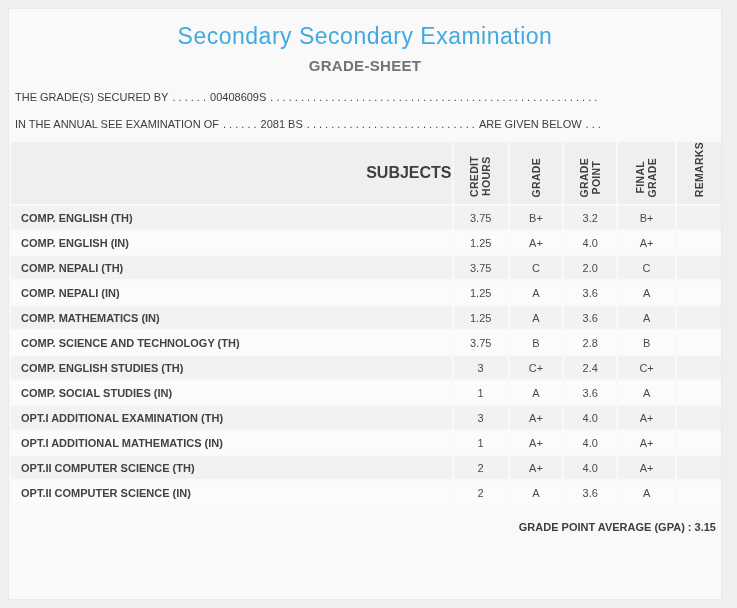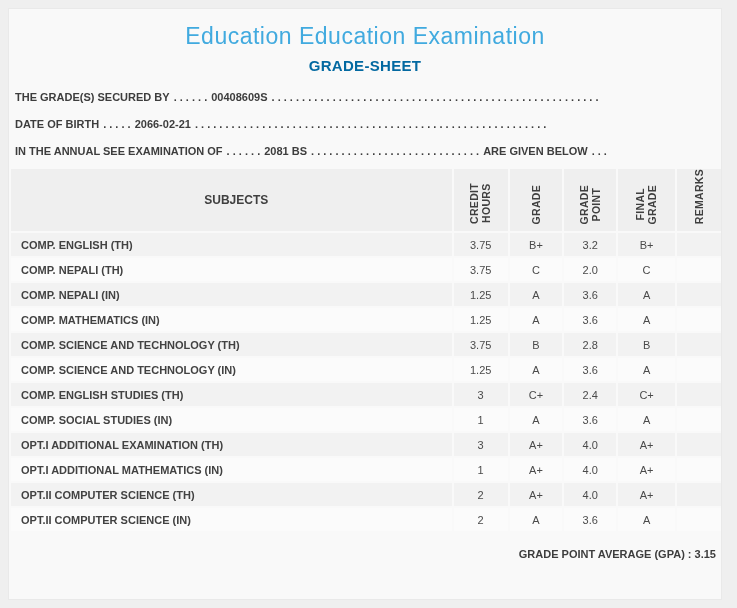--- a/index.html
+++ b/index.html
@@ -25,28 +25,28 @@
     font-weight: 400;
     letter-spacing: 0.5px;
     color: #41aadf;
   }
   .sheet-subtitle {
     margin-top: 7px;
     text-align: center;
     font-size: 15px;
     font-weight: 700;
     letter-spacing: 0.3px;
-    color: #0369a1;
+    color: #737373;
   }
   .info-block { margin-top: 10px; }
   .info-line {
     height: 27px; line-height: 27px;
     padding-left: 6px;
     font-size: 11px;
-    font-weight: 700;
+    font-weight: 400;
     color: #3d3d3d;
     white-space: nowrap;
     overflow: hidden;
   }
   .info-line span { margin-right: 4px; }
   table.grades {
     width: 714px;
     table-layout: fixed;
     border-collapse: separate;
     border-spacing: 2px;
@@ -63,24 +63,24 @@
     height: 46px;
     vertical-align: bottom;
     text-align: center;
     padding-bottom: 5px;
     font-size: 10.5px;
     font-weight: 700;
     color: #3f3f3f;
   }
   th.subjects-th {
     vertical-align: middle;
-    text-align: center;
+    text-align: right;
     padding-left: 10px;
     padding-bottom: 0;
-    font-size: 12px;
+    font-size: 16px;
   }
   th .rot {
     display: inline-block;
     writing-mode: vertical-rl;
     transform: rotate(180deg);
     white-space: pre-line;
     line-height: 1.18;
     letter-spacing: 0.3px;
     overflow: visible;
   }
@@ -108,29 +108,26 @@
     font-size: 11px;
     font-weight: 700;
     color: #3d3d3d;
   }
 </style>
 </head>
 <body>
 
 <div class="card">
 
-  <div class="page-title">Education Education Examination</div>
+  <div class="page-title">Secondary Secondary Examination</div>
   <div class="sheet-subtitle">GRADE-SHEET</div>
 
   <div class="info-block">
     <div class="info-line">
       <span>THE GRADE(S) SECURED BY</span><span>. . . . . .</span><span>00408609S</span><span>. . . . . . . . . . . . . . . . . . . . . . . . . . . . . . . . . . . . . . . . . . . . . . . . . . . . . .</span>
-    </div>
-    <div class="info-line">
-      <span>DATE OF BIRTH</span><span>. . . . .</span><span>2066-02-21</span><span>. . . . . . . . . . . . . . . . . . . . . . . . . . . . . . . . . . . . . . . . . . . . . . . . . . . . . . . . . .</span>
     </div>
     <div class="info-line">
       <span>IN THE ANNUAL SEE EXAMINATION OF</span><span>. . . . . .</span><span>2081 BS</span><span>. . . . . . . . . . . . . . . . . . . . . . . . . . . .</span><span>ARE GIVEN BELOW</span><span>. . .</span>
     </div>
   </div>
 
   <table class="grades">
     <colgroup>
       <col class="c-subject">
         <col class="c-credit">
@@ -155,20 +152,28 @@
     <tbody>
         <tr>
           <td class="sub">COMP. ENGLISH (TH)</td>
           <td>3.75</td>
           <td>B+</td>
           <td>3.2</td>
           <td>B+</td>
           <td></td>
         </tr>
         <tr>
+          <td class="sub">COMP. ENGLISH (IN)</td>
+          <td>1.25</td>
+          <td>A+</td>
+          <td>4.0</td>
+          <td>A+</td>
+          <td></td>
+        </tr>
+        <tr>
           <td class="sub">COMP. NEPALI (TH)</td>
           <td>3.75</td>
           <td>C</td>
           <td>2.0</td>
           <td>C</td>
           <td></td>
         </tr>
         <tr>
           <td class="sub">COMP. NEPALI (IN)</td>
           <td>1.25</td>
@@ -187,28 +192,20 @@
         </tr>
         <tr>
           <td class="sub">COMP. SCIENCE AND TECHNOLOGY (TH)</td>
           <td>3.75</td>
           <td>B</td>
           <td>2.8</td>
           <td>B</td>
           <td></td>
         </tr>
         <tr>
-          <td class="sub">COMP. SCIENCE AND TECHNOLOGY (IN)</td>
-          <td>1.25</td>
-          <td>A</td>
-          <td>3.6</td>
-          <td>A</td>
-          <td></td>
-        </tr>
-        <tr>
           <td class="sub">COMP. ENGLISH STUDIES (TH)</td>
           <td>3</td>
           <td>C+</td>
           <td>2.4</td>
           <td>C+</td>
           <td></td>
         </tr>
         <tr>
           <td class="sub">COMP. SOCIAL STUDIES (IN)</td>
           <td>1</td>

